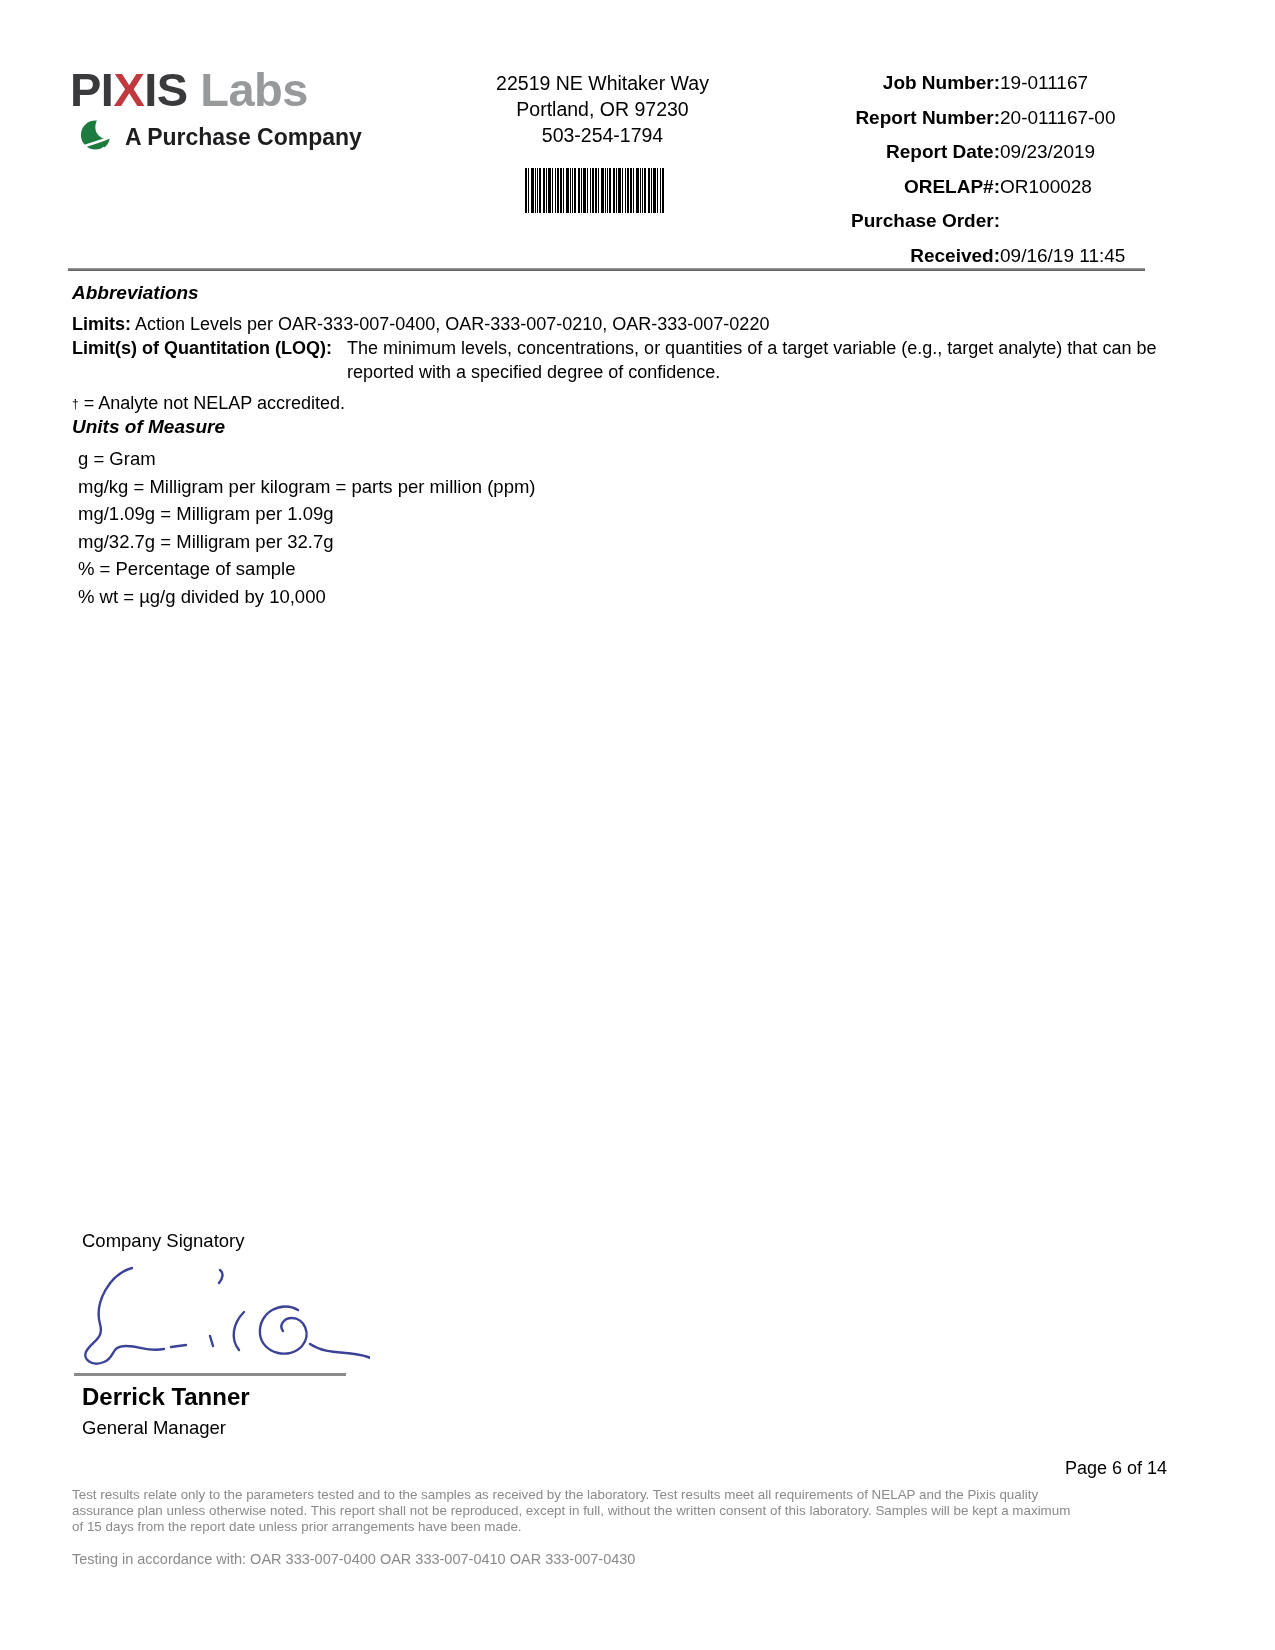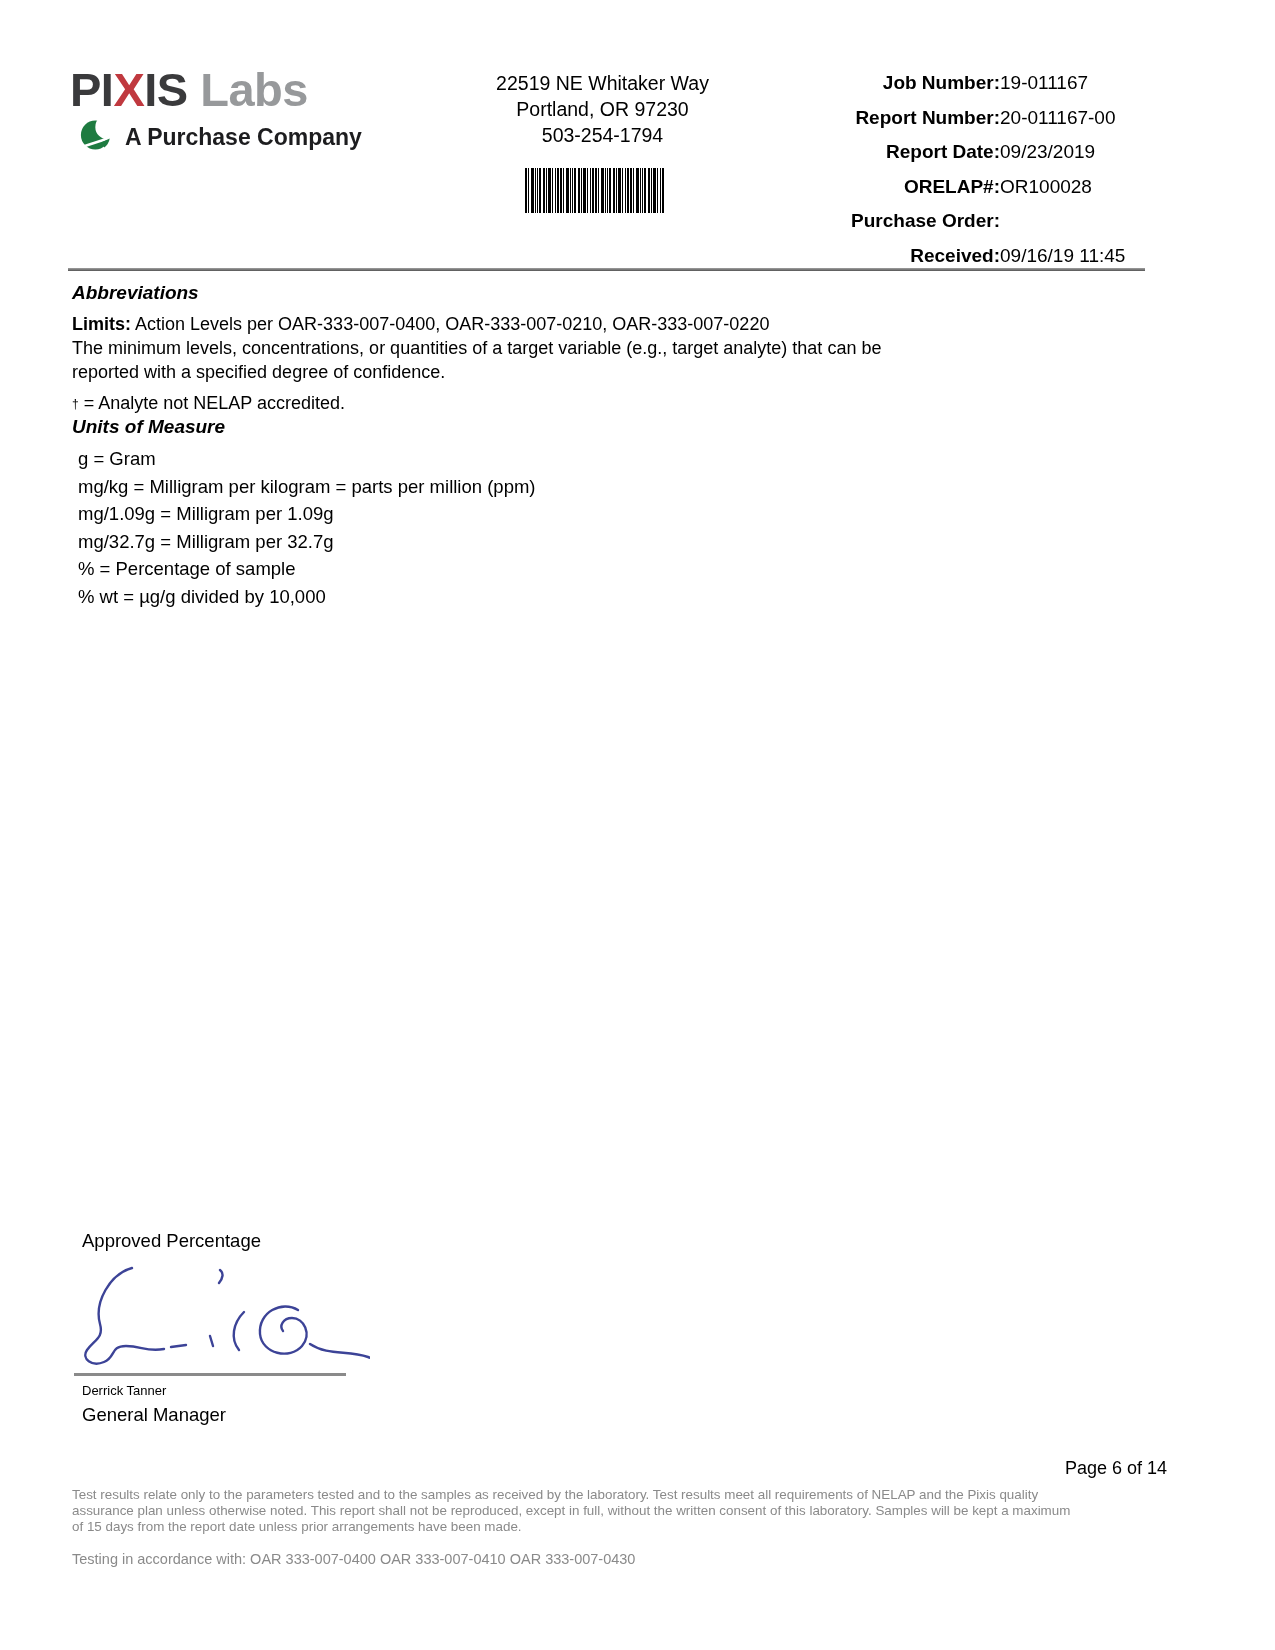--- a/index.html
+++ b/index.html
@@ -45,21 +45,21 @@
   
   .units { position:absolute; left:72px; top:416px; }
   .units-list { padding-left:6px; }
   .units-list div { font-size:18.5px; line-height:27.5px; }
 
   
   .signatory { position:absolute; left:82px; top:1230px; width:360px; }
   .sig-label { font-size:18.5px; }
   .sig-img { margin:8px 0 0 -12px; display:block; }
   .sig-line { width:272px; height:2.5px; background:#8a8a8a; margin-left:-8px; margin-top:1px; }
-  .sig-name { font-size:13px; margin-top:7px; }
+  .sig-name { font-size:24px; margin-top:7px;font-weight:bold; }
   .sig-title { font-size:18.5px; margin-top:6px; }
 
   
   .page-num { position:absolute; top:1458px; right:108px; font-size:18px; }
   .disclaimer { position:absolute; left:72px; top:1487px; width:1010px;
                 font-size:13.4px; line-height:15.8px; color:#8a8a8a; }
   .testing { position:absolute; left:72px; top:1551px; font-size:14.5px; color:#8a8a8a; }
 </style>
 </head>
 <body>
@@ -166,20 +166,21 @@
 
   <div class="divider"></div>
 
   <div class="abbrev">
     <div class="sect-head">Abbreviations</div>
     <div class="limits-line">
       <b>Limits:</b>
       <span>Action Levels per OAR-333-007-0400, OAR-333-007-0210, OAR-333-007-0220</span>
     </div>
     <div class="loq-row">
+      <span class="loq-label">Limit(s) of Quantitation (LOQ):</span>
       <span class="loq-text">The minimum levels, concentrations, or quantities of a target variable (e.g., target analyte) that can be reported with a specified degree of confidence.</span>
     </div>
     <div class="dagger-line">
       <sup>†</sup>
       <span>= Analyte not NELAP accredited.</span>
     </div>
   </div>
 
   <div class="units">
     <div class="sect-head">Units of Measure</div>
@@ -187,21 +188,21 @@
       <div>g = Gram</div>
       <div>mg/kg = Milligram per kilogram = parts per million (ppm)</div>
       <div>mg/1.09g = Milligram per 1.09g</div>
       <div>mg/32.7g = Milligram per 32.7g</div>
       <div>% = Percentage of sample</div>
       <div>% wt = µg/g divided by 10,000</div>
     </div>
   </div>
 
   <div class="signatory">
-    <div class="sig-label">Approved Percentage</div>
+    <div class="sig-label">Company Signatory</div>
     <svg class="sig-img" width="300" height="112" viewBox="0 0 300 112">
       <g fill="none" stroke="#3c4397" stroke-width="2.4" stroke-linecap="round">
         <path d="M62,8 C40,14 24,42 30,64 C34,78 24,80 17,90 C11,99 22,107 34,102 C46,97 40,86 56,86 C72,86 76,92 94,89"></path>
         <path d="M101,87 l15,-2"></path>
         <path d="M150,10 c4,3 3,8 -1,13"></path>
         <path d="M140,76 l3,10"></path>
         <path d="M174,52 c-11,11 -14,27 -5,38"></path>
         <path d="M228,50 c-16,-10 -40,2 -38,24 c2,20 30,26 42,12 c10,-12 2,-28 -10,-28 c-9,0 -13,8 -9,13"></path>
         <path d="M240,84 c18,12 38,6 58,13 c14,5 22,15 34,11"></path>
       </g>

